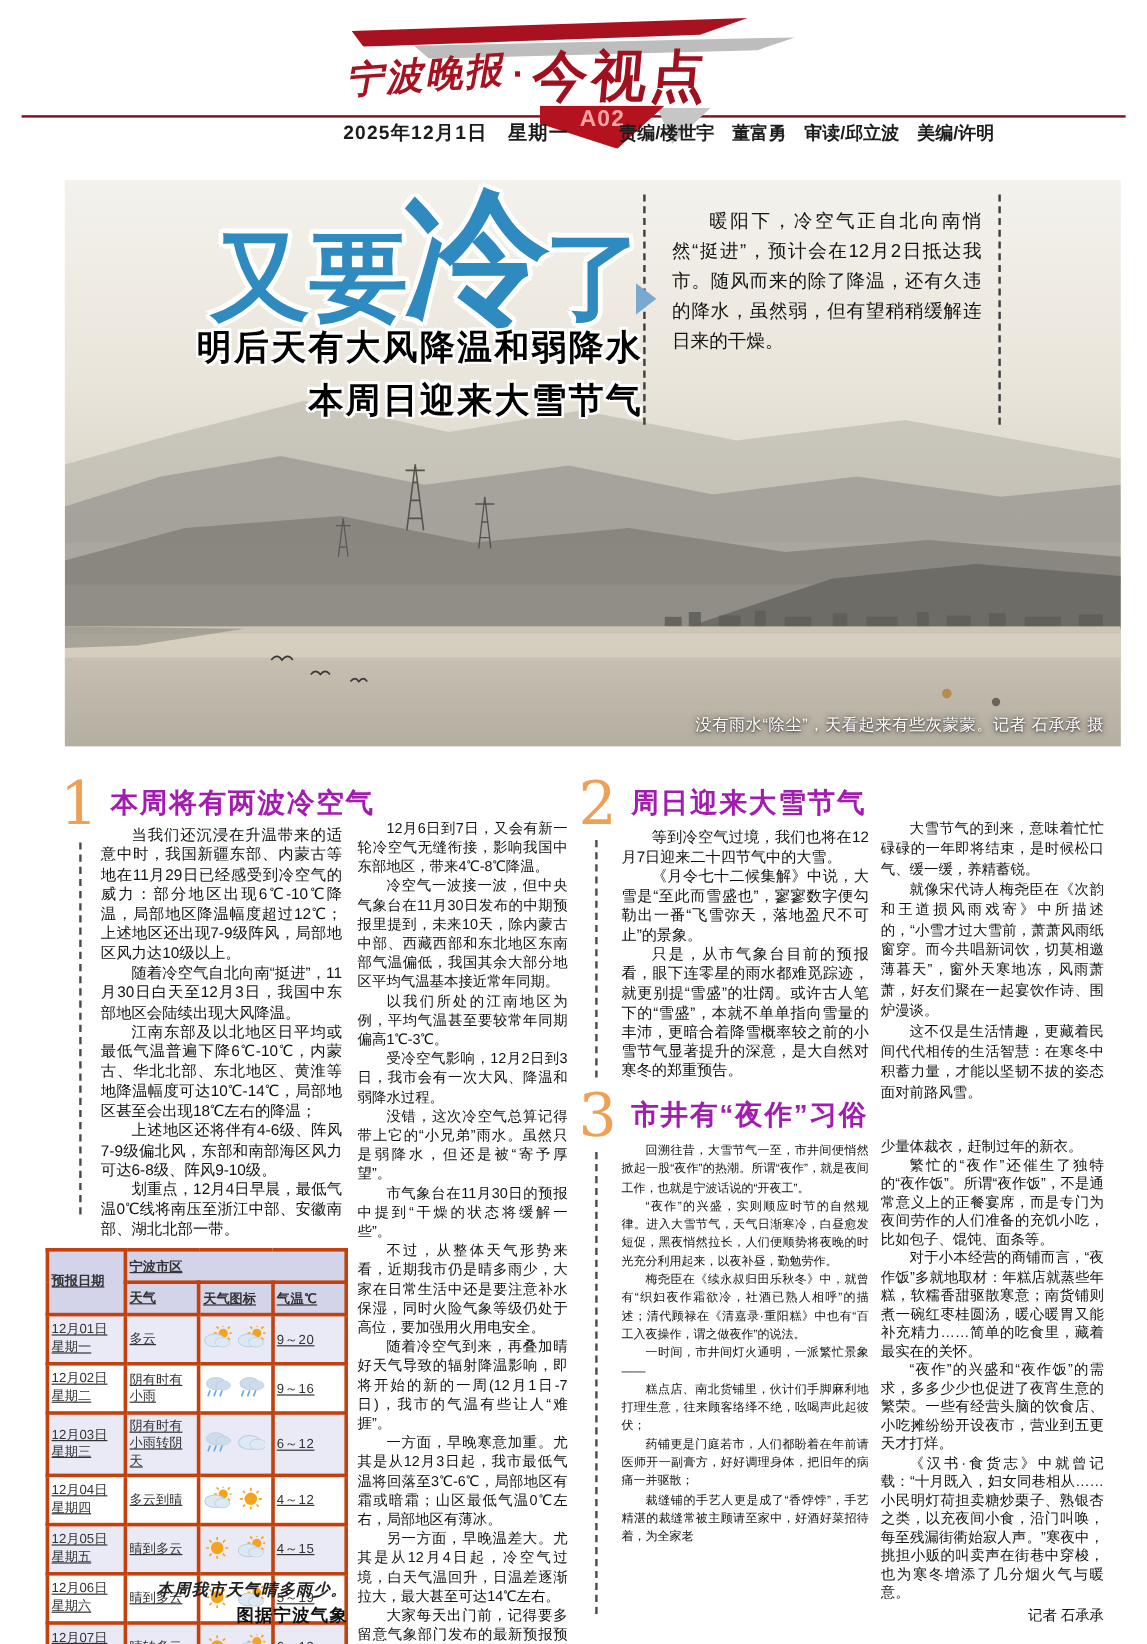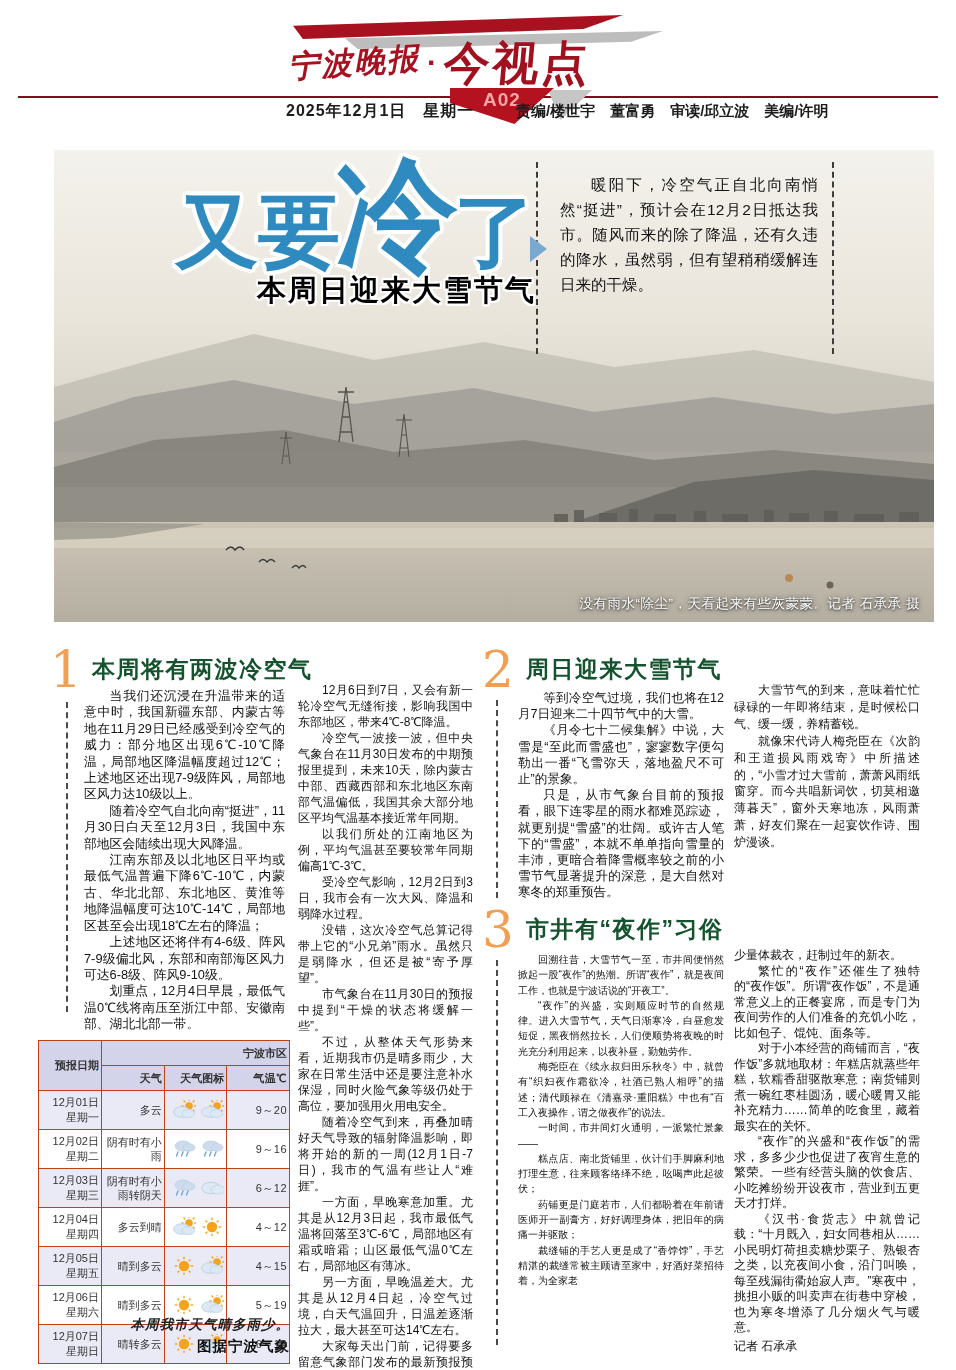--- a/index.html
+++ b/index.html
@@ -40,36 +40,36 @@
     text-shadow:-2px -2px 0 #fff,2px -2px 0 #fff,-2px 2px 0 #fff,2px 2px 0 #fff,0 -2px 0 #fff,0 2px 0 #fff,-2px 0 0 #fff,2px 0 0 #fff;}
   .intro-box{position:absolute;left:482px;top:12px;width:298px;height:192px;box-sizing:border-box;
     border-left:2px dashed #3d3d3d;border-right:2px dashed #3d3d3d;padding:10px 14px 0 22px;}
   .intro-text{font-size:15.5px;line-height:25px;text-align:justify;text-indent:2em;color:#141414;}
   .intro-arrow{position:absolute;left:476px;top:86px;width:0;height:0;
     border-top:13px solid transparent;border-bottom:13px solid transparent;border-left:17px solid #7aa9cf;}
   .photo-caption{position:absolute;right:14px;bottom:9px;color:#fff;font-size:13.5px;letter-spacing:.5px;
     text-shadow:0 0 5px rgba(40,40,40,.85),0 1px 2px rgba(40,40,40,.8);}
   
   .sec-num{position:absolute;font-family:"DejaVu Serif",serif;font-size:50px;line-height:1;color:#efa055;}
-  .sec-title{position:absolute;font-size:23px;font-weight:bold;color:#14532d;letter-spacing:1.5px;white-space:nowrap;}
+  .sec-title{position:absolute;font-size:23px;font-weight:bold;color:#a21caf;letter-spacing:1.5px;white-space:nowrap;}
   .vdash{position:absolute;width:0;border-left:2px dashed #4a4a4a;}
   .col{position:absolute;text-align:justify;color:#121212;}
   .col p{margin:0;text-indent:2em;}
   .col p.cont{text-indent:0;}
-  .col p.byline{text-indent:0;text-align:left;margin-top:3px;}
+  .col p.byline{text-indent:0;text-align:right;margin-top:3px;}
   .colA{left:84px;top:688px;width:201px;font-size:12.8px;line-height:16.4px;}
   .colB{left:298px;top:682px;width:175px;font-size:12px;line-height:16px;}
   .colC{left:518px;top:690px;width:206px;font-size:12.6px;line-height:16.2px;}
   .colD{left:734px;top:682px;width:186px;font-size:12px;line-height:16.9px;}
   .colC2{left:518px;top:952px;width:206px;font-size:10px;line-height:15.3px;}
   .colD2{left:734px;top:948px;width:186px;font-size:12px;line-height:15.5px;}
   
   .weather{position:absolute;left:38px;top:1040px;width:252px;}
   .weather table{border-collapse:collapse;width:100%;font-size:11px;color:#333;background:#fff;table-layout:fixed;}
-  .weather th,.weather td{border:1px solid #c2410c;text-align:right;padding:3px 2px;}
+  .weather th,.weather td{border:3px solid #c2410c;text-align:left;padding:3px 2px;text-decoration:underline;}
   .weather thead th{background:#d3d3ea;font-weight:bold;height:18px;}
   .weather td{height:32px;}
   .weather tr.alt td{background:#eaeaf6;}
   .weather .c-date{width:58px;line-height:1.35;}
   .weather .c-desc{width:70px;line-height:1.3;}
   .weather .c-icon{width:72px;}
   .weather .c-temp{width:48px;letter-spacing:.5px;}
   .icon-pair{display:inline-flex;gap:4px;align-items:center;justify-content:center;}
   .table-note{position:absolute;left:38px;top:1316px;width:252px;text-align:right;}
   .note1{font-family:"DejaVu Serif",serif;font-style:italic;font-weight:bold;font-size:13.5px;color:#222;letter-spacing:1px;}
@@ -141,20 +141,21 @@
     <circle cx="735" cy="286" r="4" fill="#b98953"></circle>
     <circle cx="776" cy="293" r="3.5" fill="#6b6457"></circle>
   </svg>
 
   <div class="headline-block">
     <div class="hl-main">
       <span class="hl-side">又要</span>
         <span class="hl-em">冷</span>
         <span class="hl-side">了</span>
     </div>
+    <div class="hl-sub">明后天有大风降温和弱降水</div>
     <div class="hl-sub">本周日迎来大雪节气</div>
   </div>
 
   <div class="intro-box">
     <div class="intro-text">暖阳下，冷空气正自北向南悄然“挺进”，预计会在12月2日抵达我市。随风而来的除了降温，还有久违的降水，虽然弱，但有望稍稍缓解连日来的干燥。</div>
   </div>
   <div class="intro-arrow"></div>
 
   <div class="photo-caption">没有雨水“除尘”，天看起来有些灰蒙蒙。记者 石承承 摄</div>
 </div>
@@ -192,20 +193,21 @@
     <p>大家每天出门前，记得要多留意气象部门发布的最新预报预警，及时增减衣物。</p>
   </div>
 <div class="col colC">
     <p>等到冷空气过境，我们也将在12月7日迎来二十四节气中的大雪。</p>
     <p>《月令七十二候集解》中说，大雪是“至此而雪盛也”，寥寥数字便勾勒出一番“飞雪弥天，落地盈尺不可止”的景象。</p>
     <p>只是，从市气象台目前的预报看，眼下连零星的雨水都难觅踪迹，就更别提“雪盛”的壮阔。或许古人笔下的“雪盛”，本就不单单指向雪量的丰沛，更暗合着降雪概率较之前的小雪节气显著提升的深意，是大自然对寒冬的郑重预告。</p>
   </div>
 <div class="col colD">
     <p>大雪节气的到来，意味着忙忙碌碌的一年即将结束，是时候松口气、缓一缓，养精蓄锐。</p>
     <p>就像宋代诗人梅尧臣在《次韵和王道损风雨戏寄》中所描述的，“小雪才过大雪前，萧萧风雨纸窗穿。而今共唱新词饮，切莫相邀薄暮天”，窗外天寒地冻，风雨萧萧，好友们聚在一起宴饮作诗、围炉漫谈。</p>
+    <p>这不仅是生活情趣，更藏着民间代代相传的生活智慧：在寒冬中积蓄力量，才能以坚韧不拔的姿态面对前路风雪。</p>
   </div>
 <div class="col colC2">
     <p>回溯往昔，大雪节气一至，市井间便悄然掀起一股“夜作”的热潮。所谓“夜作”，就是夜间工作，也就是宁波话说的“开夜工”。</p>
     <p>“夜作”的兴盛，实则顺应时节的自然规律。进入大雪节气，天气日渐寒冷，白昼愈发短促，黑夜悄然拉长，人们便顺势将夜晚的时光充分利用起来，以夜补昼，勤勉劳作。</p>
     <p>梅尧臣在《续永叔归田乐秋冬》中，就曾有“织妇夜作霜欲冷，社酒已熟人相呼”的描述；清代顾禄在《清嘉录·重阳糕》中也有“百工入夜操作，谓之做夜作”的说法。</p>
     <p>一时间，市井间灯火通明，一派繁忙景象——</p>
     <p>糕点店、南北货铺里，伙计们手脚麻利地打理生意，往来顾客络绎不绝，吆喝声此起彼伏；</p>
     <p>药铺更是门庭若市，人们都盼着在年前请医师开一副膏方，好好调理身体，把旧年的病痛一并驱散；</p>
     <p>裁缝铺的手艺人更是成了“香饽饽”，手艺精湛的裁缝常被主顾请至家中，好酒好菜招待着，为全家老</p>
   </div>

